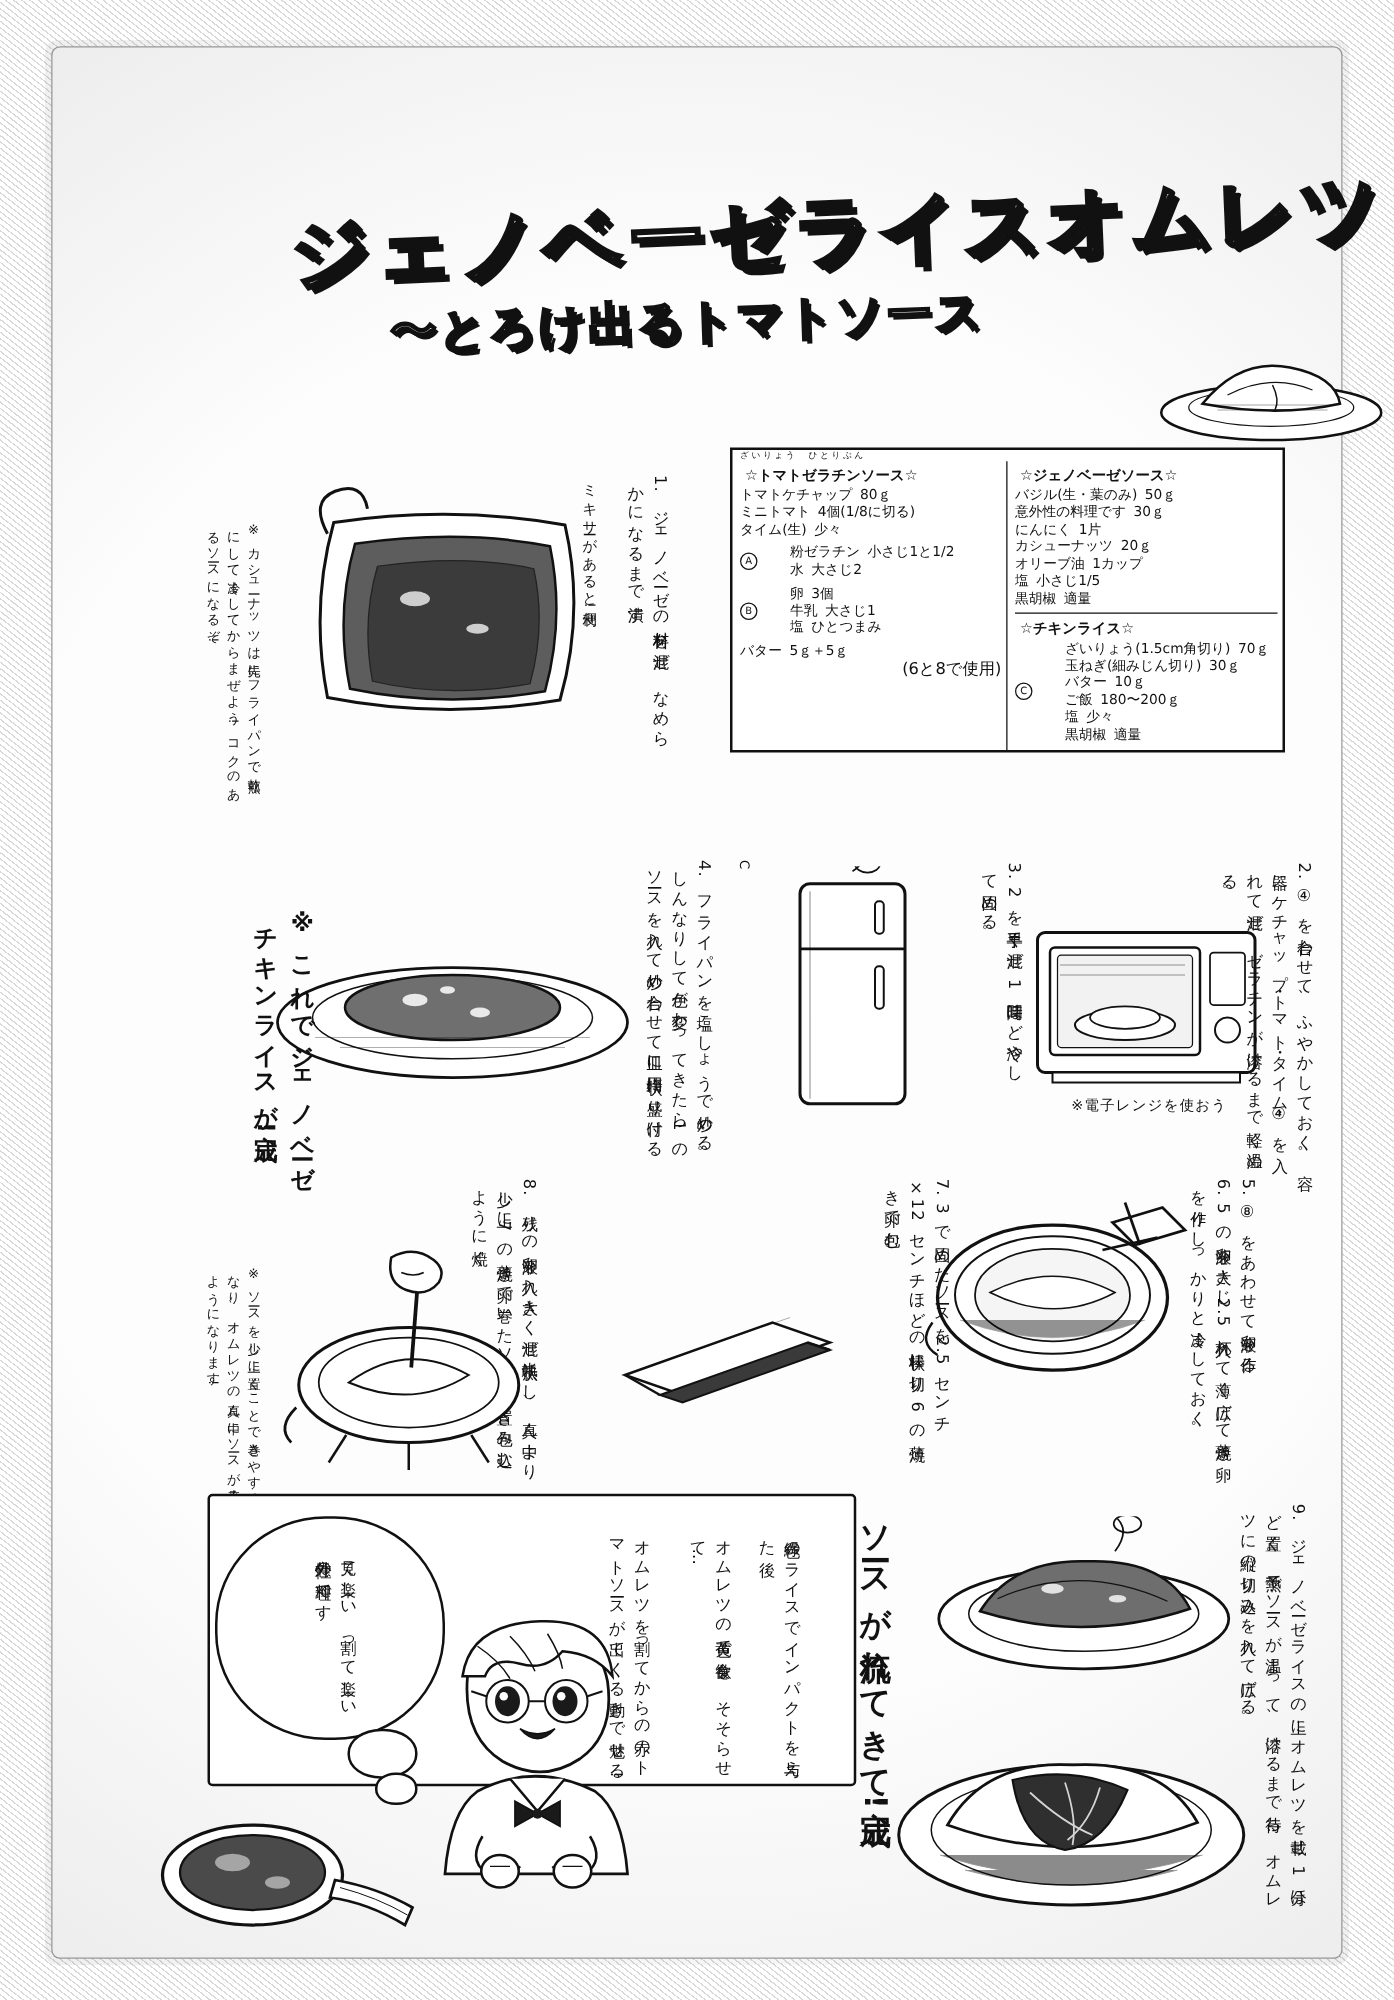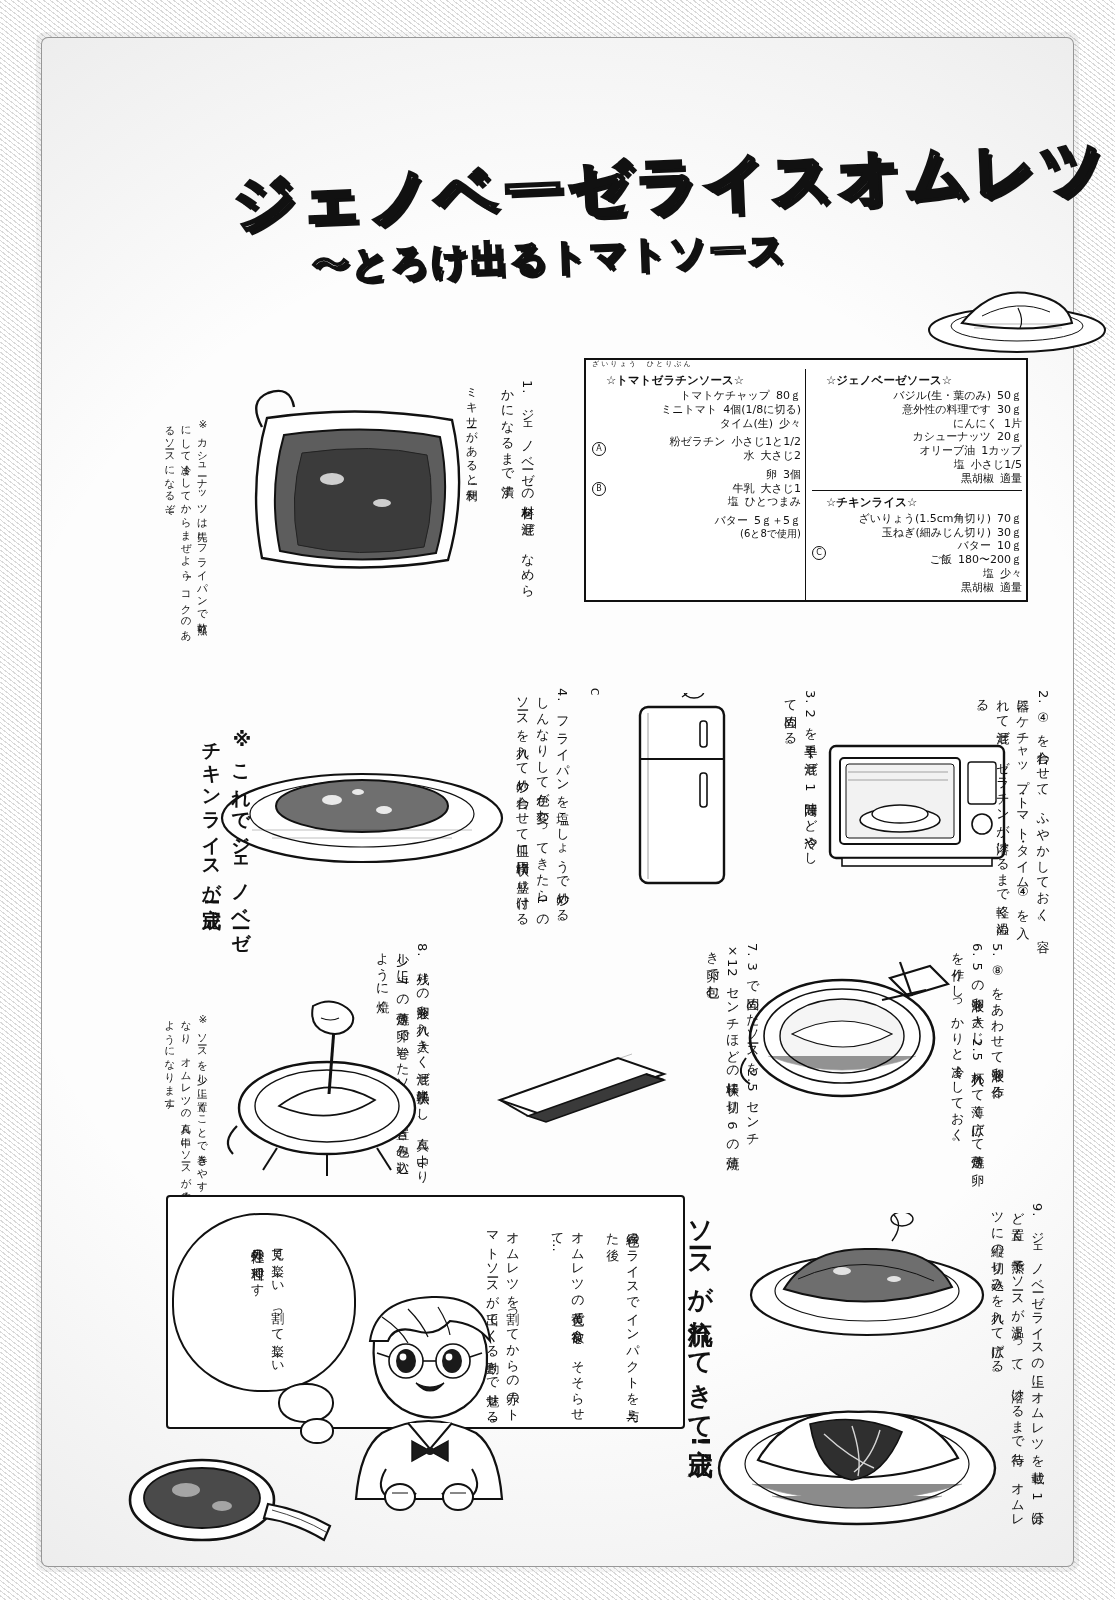--- a/index.html
+++ b/index.html
@@ -54,22 +54,22 @@
   #ing{
     position:absolute;left:542px;top:320px;width:440px;
     border:2px solid #111;background:#fff;
     font-size:11px;line-height:1.25;
   }
   #ing .ing-title{font-weight:bold;font-size:14px;padding:2px 4px 0 4px;}
   #ing .ruby-line{font-size:7px;padding-left:6px;color:#111;letter-spacing:2px;}
   .cols{display:flex;}
   .colL{width:50%;border-right:1.5px solid #111;box-sizing:border-box;padding:2px 4px 6px 6px;}
   .colR{width:50%;box-sizing:border-box;padding:2px 4px 6px 6px;}
-  .sec-head{font-weight:bold;font-size:11.5px;margin:2px 0 2px 14px;}
-  .row{display:flex;justify-content:flex-end;gap:6px;white-space:nowrap;}
+  .sec-head{font-weight:bold;font-size:11.5px;margin:2px 0 2px 4px;}
+  .row{display:flex;justify-content:flex-start;gap:6px;white-space:nowrap;}
   .row .nm{flex:0 0 auto;}
   .row .qt{flex:0 0 auto;text-align:right;}
   .grp{display:flex;align-items:stretch;gap:3px;}
   .grp .mark{
     flex:0 0 13px;display:flex;align-items:center;justify-content:center;
     font-size:9px;
   }
   .circ{
     display:inline-block;width:12px;height:12px;border:1px solid #111;border-radius:50%;
     font-size:8px;line-height:11px;text-align:center;
@@ -182,21 +182,21 @@
                   <span class="qt">ひとつまみ</span>
                 </div>
             </div>
           </div>
           <div class="sp"></div>
           <div class="row">
               <span class="nm">バター</span>
               <span class="qt">5ｇ＋5ｇ</span>
             </div>
           <div class="row" style="justify-content:flex-end">
-              <span class="qt" style="font-size:10px">(6と8で使用)</span>
+              <span class="qt" style="font-size:13px">(6と8で使用)</span>
             </div>
         </div>
 
         <div class="colR">
           <div class="sec-head">☆ジェノベーゼソース☆</div>
           <div class="row">
               <span class="nm">バジル(生・葉のみ)</span>
               <span class="qt">50ｇ</span>
             </div>
           <div class="row">
@@ -289,20 +289,21 @@
         <rect x="146" y="34" width="28" height="42" rx="3" fill="#fff" stroke="#111" stroke-width="1.4"></rect>
         <circle cx="160" cy="96" r="10" fill="#fff" stroke="#111" stroke-width="1.6"></circle>
         <rect x="20" y="130" width="150" height="8" fill="#fff" stroke="#111" stroke-width="1.6"></rect>
         <g stroke="#111" stroke-width=".7" opacity=".5">
             <path d="M26 44 h100"></path>
             <path d="M26 52 h100"></path>
           </g>
       </svg>
     </div>
     <div class="vtext" style="left:930px;top:652px;height:240px;">2. ④を合わせて、ふやかしておく。容器にケチャップ・トマト・タイム・④を入れて混ぜ、ゼラチンが溶けるまで軽く温める。</div>
+    <div class="vtext sm" style="left:815px;top:838px;height:150px;writing-mode:horizontal-tb;">※電子レンジを使おう</div>
 
     <div class="vtext" style="left:738px;top:652px;height:180px;">3. 2を手早く混ぜ、1時間ほど冷やして固める。</div>
 
     <div class="ill" style="left:580px;top:655px;width:120px;height:200px;">
       <svg width="120" height="200" viewBox="0 0 120 200">
         <rect x="18" y="14" width="84" height="176" rx="8" fill="#fff" stroke="#111" stroke-width="2.4"></rect>
         <path d="M18 66 h84" stroke="#111" stroke-width="2.2"></path>
         <rect x="78" y="28" width="7" height="26" rx="3" fill="#fff" stroke="#111" stroke-width="1.6"></rect>
         <rect x="78" y="80" width="7" height="34" rx="3" fill="#fff" stroke="#111" stroke-width="1.6"></rect>
         <path d="M26 20 v166" stroke="#111" stroke-width=".8" opacity=".5"></path>

